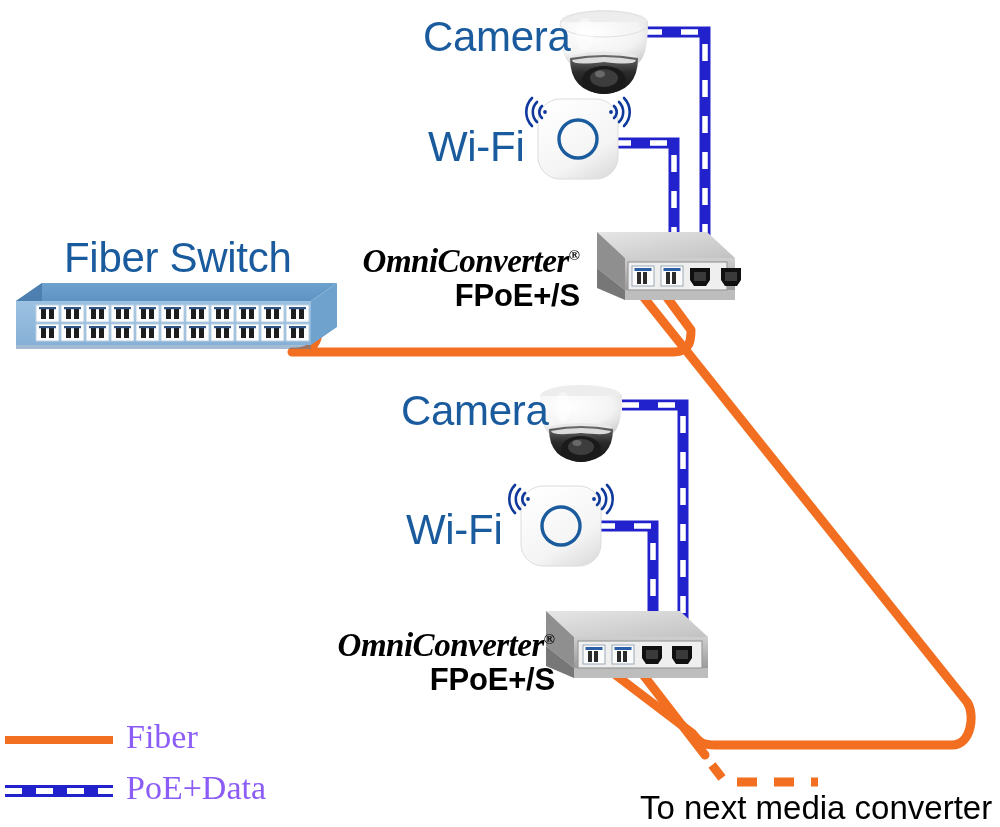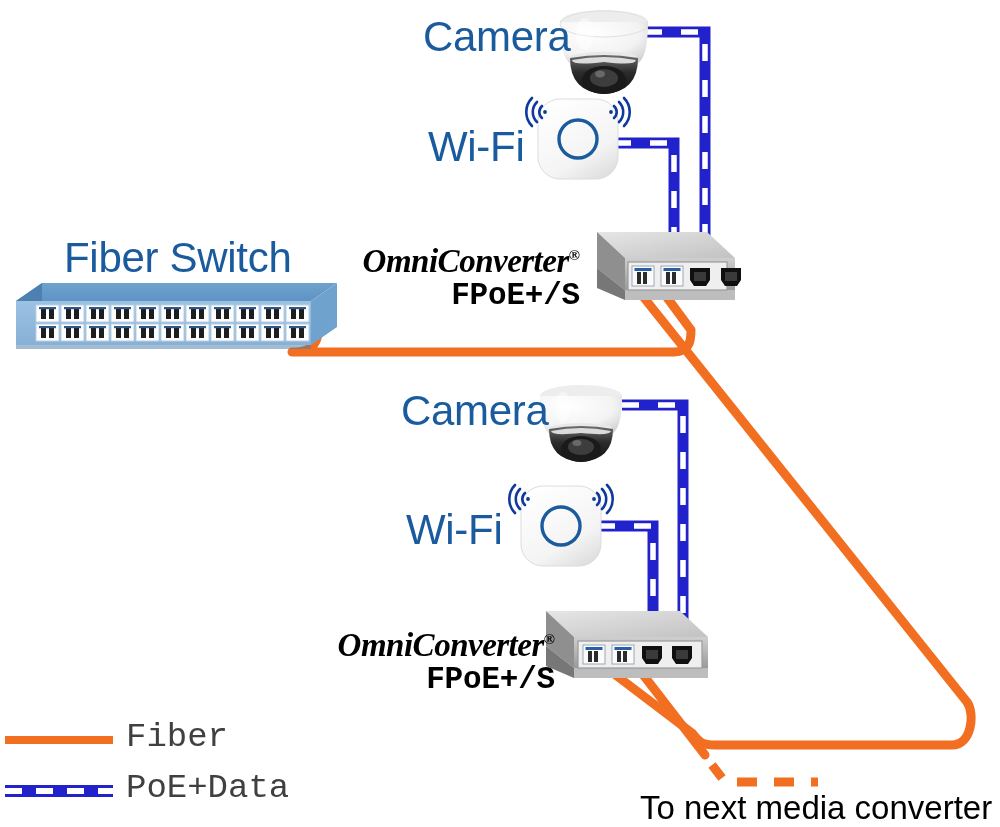--- a/index.html
+++ b/index.html
@@ -49,37 +49,37 @@
     line-height: 1.0;
     letter-spacing: -0.5px;
   }
   .omni-name sup {
     font-size: 15px;
     font-style: normal;
     vertical-align: super;
     letter-spacing: 0;
   }
   .omni-model {
-    font-family: Liberation Mono, monospace;
+    font-family: Liberation Sans, sans-serif;
     font-weight: bold;
     font-size: 31px;
     color: #000;
     line-height: 1.15;
     letter-spacing: -0.2px;
   }
   
   .legend-row {
     position: absolute;
     display: flex;
     align-items: center;
   }
   .legend-text {
-    font-family: Liberation Mono, monospace;
+    font-family: Liberation Serif, serif;
     font-size: 34px;
-    color: #404040;
+    color: #8b5cf6;
     white-space: nowrap;
   }
   .bottom-note {
     position: absolute;
     font-family: "Liberation Sans", sans-serif;
     font-size: 33px;
     color: #000;
     white-space: nowrap;
   }
 </style>

